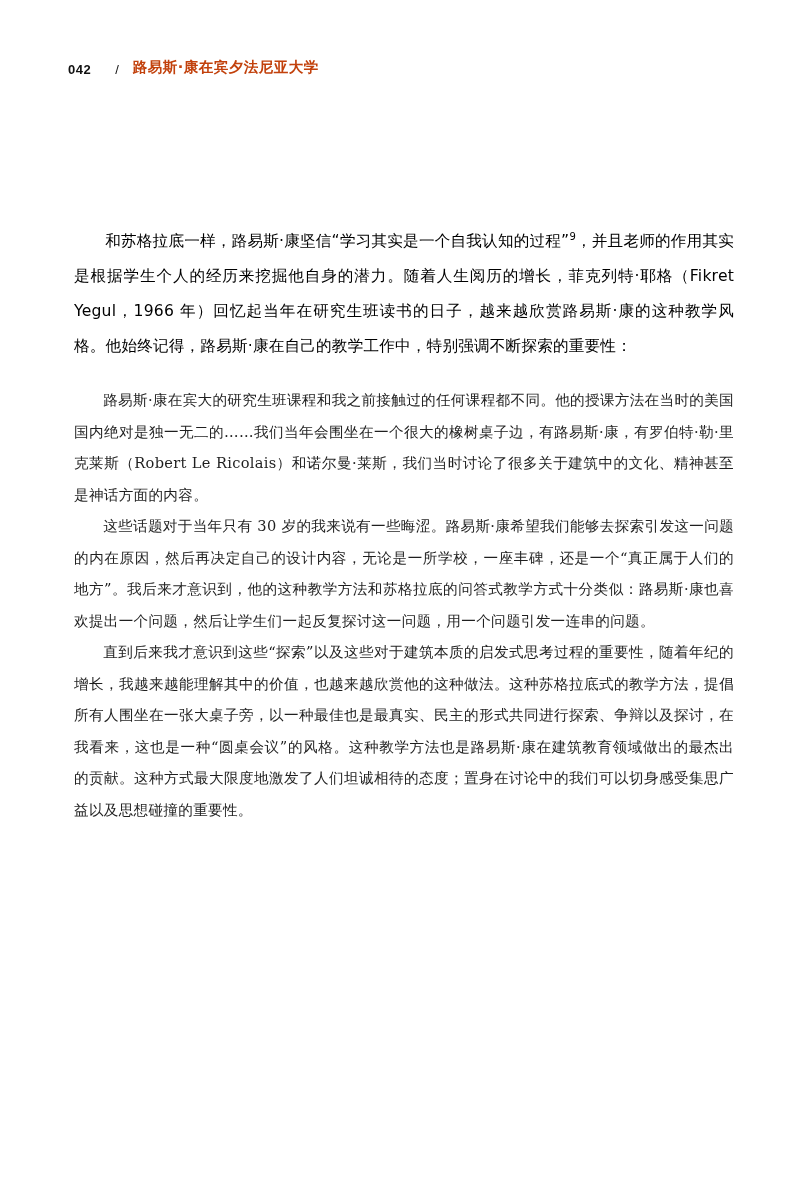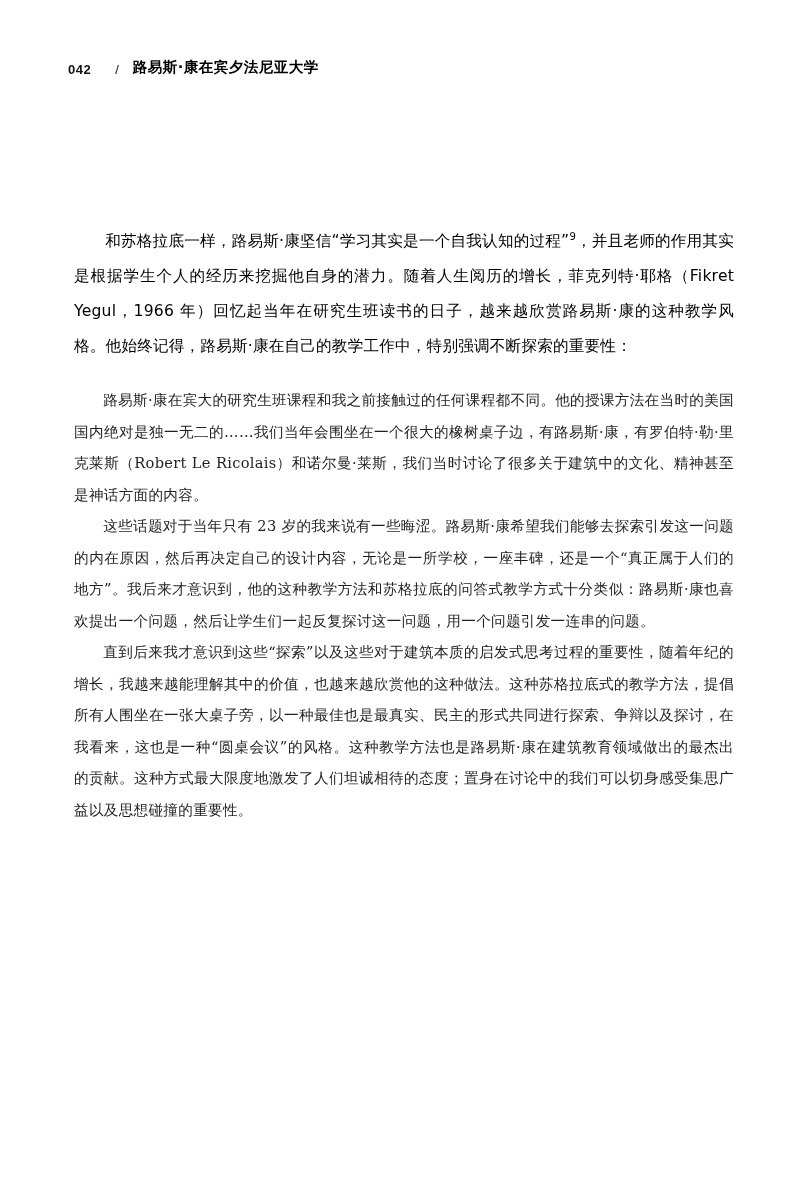--- a/index.html
+++ b/index.html
@@ -44,21 +44,21 @@
     font-family: "Liberation Sans", "DejaVu Sans", sans-serif;
     font-size: 13px;
     color: #111;
     margin: 0 14px 0 24px;
   }
   .head-title {
     font-family: "DejaVu Sans", "Liberation Sans", sans-serif;
     font-weight: bold;
     font-size: 14.5px;
     letter-spacing: 0.5px;
-    color: #000000;
+    color: #c2410c;
   }
 
   
   .content {
     position: absolute;
     left: 74px;
     top: 224px;
     width: 660px;
   }
 
@@ -109,19 +109,19 @@
     <span class="head-sep">/</span>
     <span class="head-title">路易斯·康在宾夕法尼亚大学</span>
   </div>
 
   <div class="content">
 
     <p class="body-para"><span>和苏格拉底一样，路易斯·康坚信“学习其实是一个自我认知的过程”</span><sup>9</sup><span>，并且老师的作用其实是根据学生个人的经历来挖掘他自身的潜力。随着人生阅历的增长，菲克列特·耶格（Fikret Yegul，1966 年）回忆起当年在研究生班读书的日子，越来越欣赏路易斯·康的这种教学风格。他始终记得，路易斯·康在自己的教学工作中，特别强调不断探索的重要性：</span></p>
 
     <div class="quote-block">
       <p class="quote-para">路易斯·康在宾大的研究生班课程和我之前接触过的任何课程都不同。他的授课方法在当时的美国国内绝对是独一无二的……我们当年会围坐在一个很大的橡树桌子边，有路易斯·康，有罗伯特·勒·里克莱斯（Robert Le Ricolais）和诺尔曼·莱斯，我们当时讨论了很多关于建筑中的文化、精神甚至是神话方面的内容。</p>
-      <p class="quote-para">这些话题对于当年只有 23 岁的我来说有一些晦涩。路易斯·康希望我们能够去探索引发这一问题的内在原因，然后再决定自己的设计内容，无论是一所学校，一座丰碑，还是一个“真正属于人们的地方”。我后来才意识到，他的这种教学方法和苏格拉底的问答式教学方式十分类似：路易斯·康也喜欢提出一个问题，然后让学生们一起反复探讨这一问题，用一个问题引发一连串的问题。</p>
+      <p class="quote-para">这些话题对于当年只有 30 岁的我来说有一些晦涩。路易斯·康希望我们能够去探索引发这一问题的内在原因，然后再决定自己的设计内容，无论是一所学校，一座丰碑，还是一个“真正属于人们的地方”。我后来才意识到，他的这种教学方法和苏格拉底的问答式教学方式十分类似：路易斯·康也喜欢提出一个问题，然后让学生们一起反复探讨这一问题，用一个问题引发一连串的问题。</p>
       <p class="quote-para">直到后来我才意识到这些“探索”以及这些对于建筑本质的启发式思考过程的重要性，随着年纪的增长，我越来越能理解其中的价值，也越来越欣赏他的这种做法。这种苏格拉底式的教学方法，提倡所有人围坐在一张大桌子旁，以一种最佳也是最真实、民主的形式共同进行探索、争辩以及探讨，在我看来，这也是一种“圆桌会议”的风格。这种教学方法也是路易斯·康在建筑教育领域做出的最杰出的贡献。这种方式最大限度地激发了人们坦诚相待的态度；置身在讨论中的我们可以切身感受集思广益以及思想碰撞的重要性。</p>
     </div>
 
   </div>
 
 </div>
 
 </body></html>

